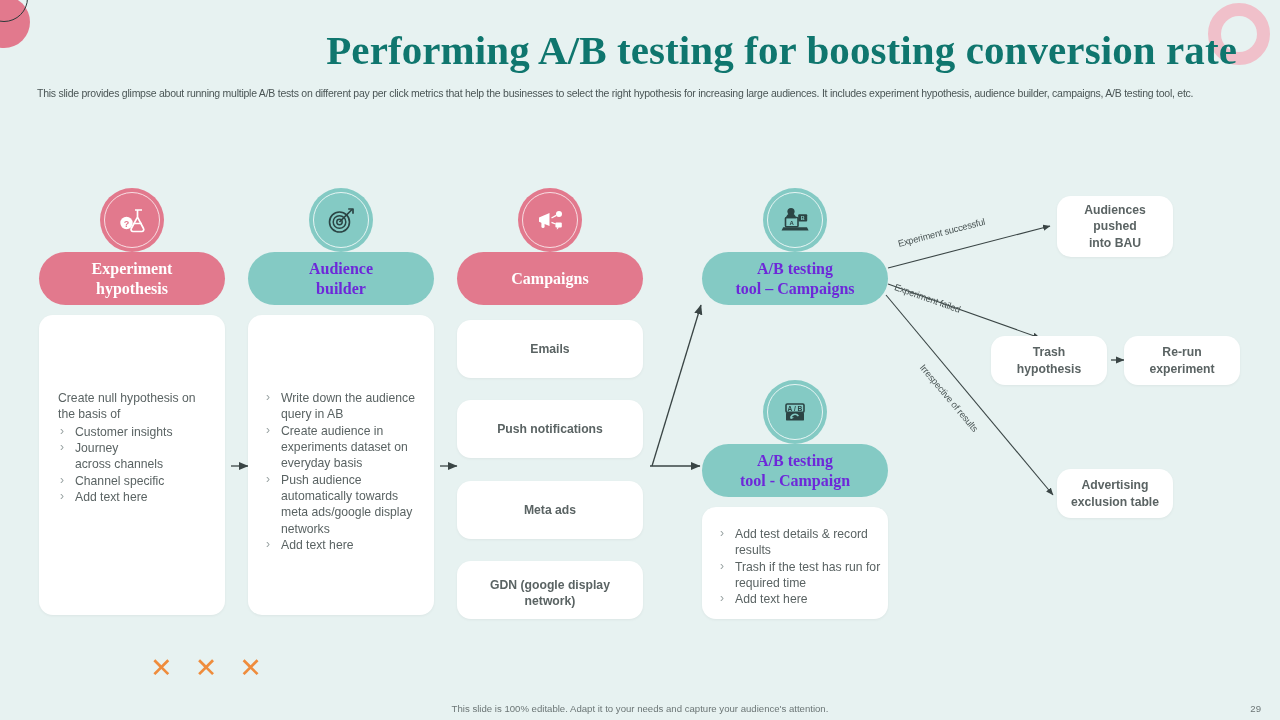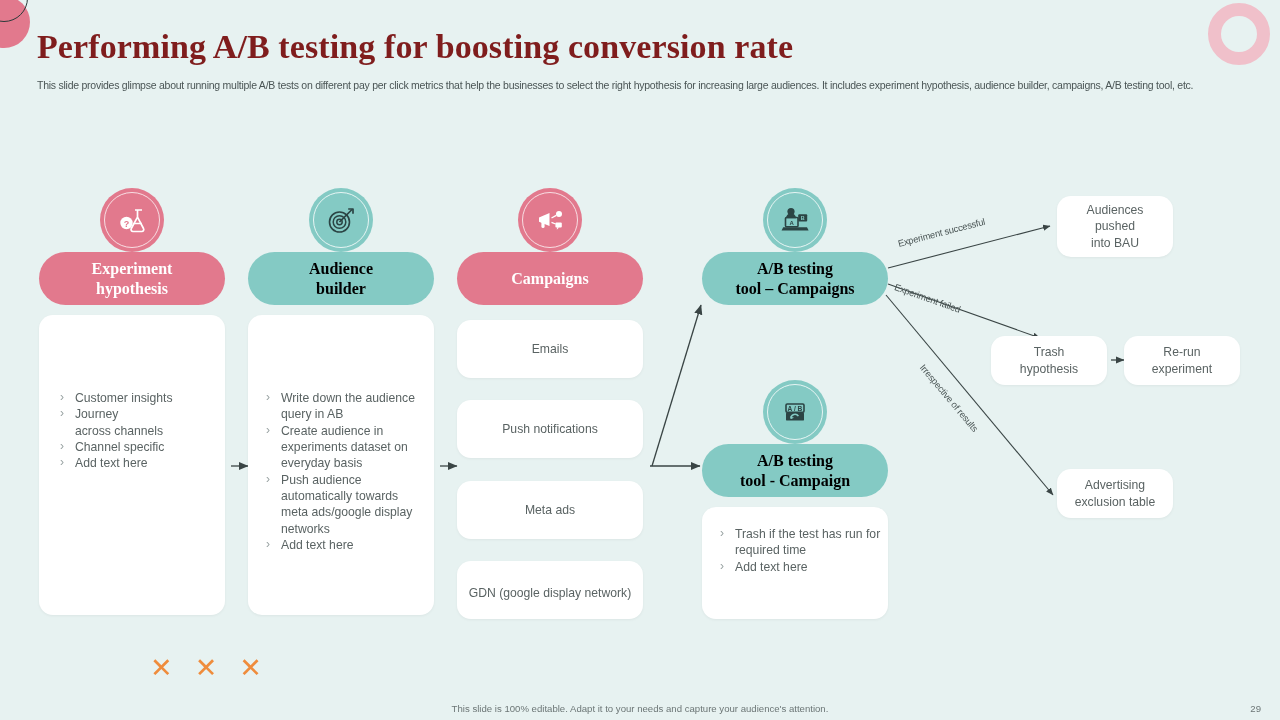--- a/index.html
+++ b/index.html
@@ -23,22 +23,22 @@
   }
   .deco-tr-ring{
     position:absolute; right:10px; top:3px; width:62px; height:62px;
     border-radius:50%; border:13px solid #f0c0ca; z-index:1;
   }
 
   
   .header{ position:absolute; left:37px; top:28px; width:1200px; z-index:3; }
   .slide-title{
     font-family:"Liberation Serif", serif;
-    font-size:34px; font-weight:700; color:#7f1d1d;
-    letter-spacing:.1px; line-height:1.12;
+    font-size:41px; font-weight:700; color:#0f766e;
+    letter-spacing:.1px; line-height:1.12;text-align:right;
   }
   .slide-subtitle{
     margin-top:12px; width:1190px;
     font-size:10.5px; line-height:1.52; color:#4a5555;
     letter-spacing:-0.25px;
   }
 
   
   .canvas{ position:absolute; left:0; top:0; width:1280px; height:720px; }
   .svg-layer{ position:absolute; left:0; top:0; width:1280px; height:720px; z-index:2; pointer-events:none; }
@@ -58,33 +58,33 @@
   .icon-badge svg{ position:relative; z-index:2; }
 
   
   .pill{
     position:absolute; border-radius:28px; z-index:5;
     display:flex; align-items:center; justify-content:center; text-align:center;
     font-family:"Liberation Serif", serif; font-weight:700;
     line-height:1.22; padding:6px 10px;
   }
   .pill.pink{ background:#e2798d; color:#ffffff; }
-  .pill.teal{ background:#84cac4; color:#000000; }
+  .pill.teal{ background:#84cac4; color:#6d28d9; }
 
   
   .card{
     position:absolute; background:#ffffff; border-radius:14px; z-index:4;
     box-shadow:0 1px 3px rgba(0,0,0,.05);
   }
   .card-body{
     position:absolute; z-index:5; font-size:12.2px; line-height:1.34; color:#5a6363;
   }
   .card-center{
     position:absolute; z-index:5; display:flex; align-items:center; justify-content:center;
-    text-align:center; font-size:12.2px; line-height:1.32; color:#5a6363;
+    text-align:center; font-size:12.2px; line-height:1.32; color:#5a6363;font-weight:bold;
   }
   ul.bullets{ list-style:none; }
   ul.bullets li{ position:relative; padding-left:17px; margin-bottom:0px; }
   ul.bullets li::before{
     content:"\203A"; position:absolute; left:2px; top:-1px;
     color:#9aa3a3; font-size:12px;
   }
   .lead{ margin-bottom:1px; }
   .sub-line{ padding-left:17px; }
 
@@ -152,20 +152,21 @@
     <path d="M17.6 19.5 h8.2" stroke="#fff" stroke-width="1.5"></path>
     <circle cx="10.5" cy="19" r="6.2" fill="#fff"></circle>
     <text x="10.5" y="22.6" font-size="9" font-family="Liberation Sans, sans-serif" font-weight="700" fill="#e2798d" text-anchor="middle">?</text>
   </svg>
 </div>
 <div class="pill pink" style="left:39px; top:252px; width:186px; height:53px; font-size:16px;">
   <span><span>Experiment</span><br><span>hypothesis</span></span>
 </div>
 <div class="card" style="left:39px; top:315px; width:186px; height:300px;"></div>
 <div class="card-body" style="left:58px; top:390px; width:155px;">
+  <div class="lead">Create null hypothesis on the basis of</div>
   <ul class="bullets">
     <li>Customer insights</li>
     <li>Journey</li>
   </ul>
   <div class="sub-line">across channels</div>
   <ul class="bullets">
     <li>Channel specific</li>
     <li>Add text here</li>
   </ul>
 </div>
@@ -242,20 +243,21 @@
     <path d="M12 22.6 a4 4 0 0 1 7.4 -2.4" stroke="#84cac4" stroke-width="1.5" fill="none"></path>
     <path d="M11 20.2 l1.2 2.8 l2.8 -1.2 z" fill="#84cac4"></path>
   </svg>
 </div>
 <div class="pill teal" style="left:702px; top:444px; width:186px; height:53px; font-size:16px;">
   <span><span>A/B testing</span><br><span>tool - Campaign</span></span>
 </div>
 <div class="card" style="left:702px; top:507px; width:186px; height:112px;"></div>
 <div class="card-body" style="left:718px; top:526px; width:166px;">
   <ul class="bullets">
+    <li>Add test details &amp; record results</li>
     <li>Trash if the test has run for required time</li>
     <li>Add text here</li>
   </ul>
 </div>
 
 <div class="edge-label" style="left:898px; top:238px; transform:rotate(-14.5deg); transform-origin:left center;">Experiment successful</div>
 <div class="edge-label" style="left:895px; top:281px; transform:rotate(19.5deg); transform-origin:left center;">Experiment failed</div>
 <div class="edge-label" style="left:922px; top:360px; transform:rotate(50deg); transform-origin:left center;">Irrespective of results</div>
 
 <div class="card" style="left:1057px; top:196px; width:116px; height:61px;"></div>

